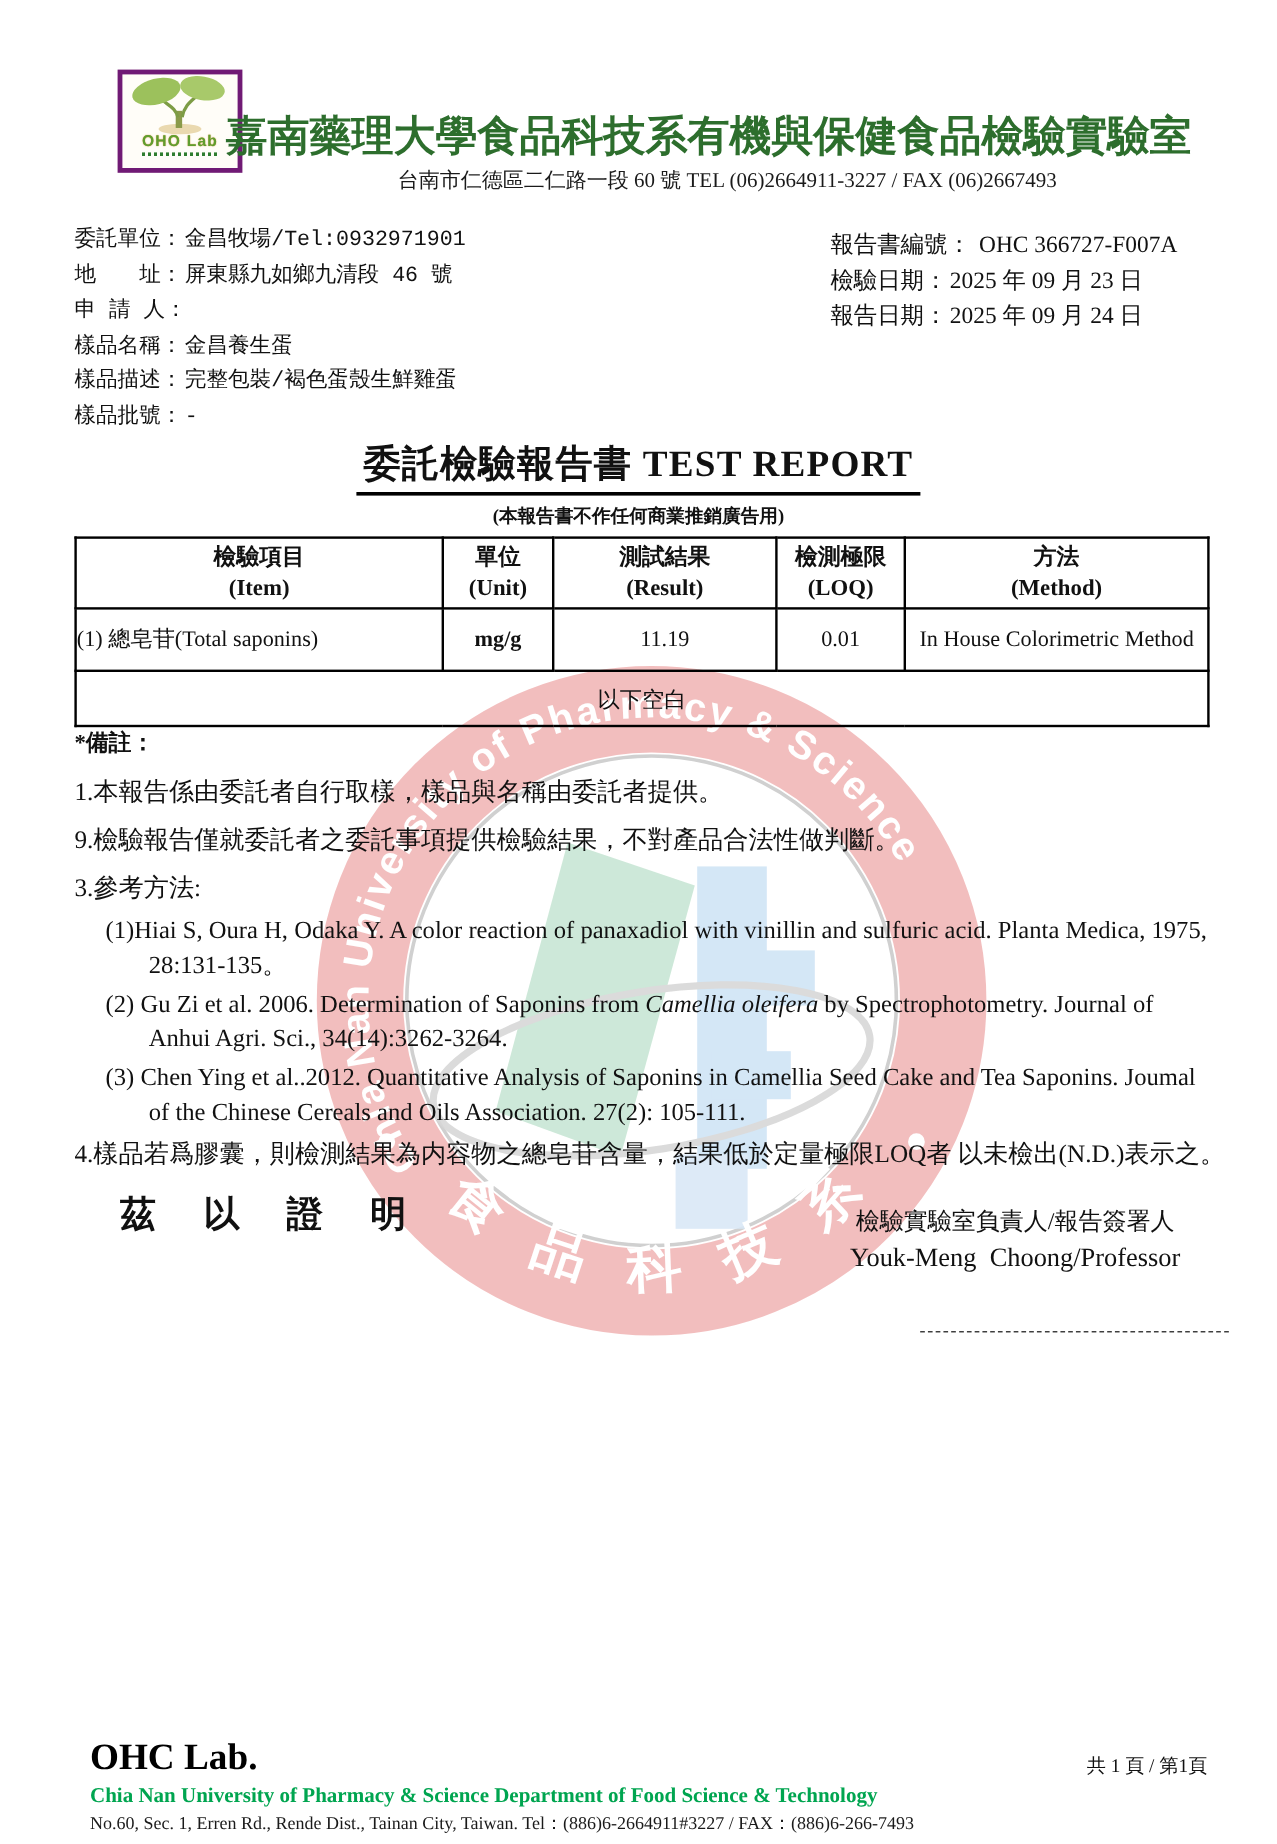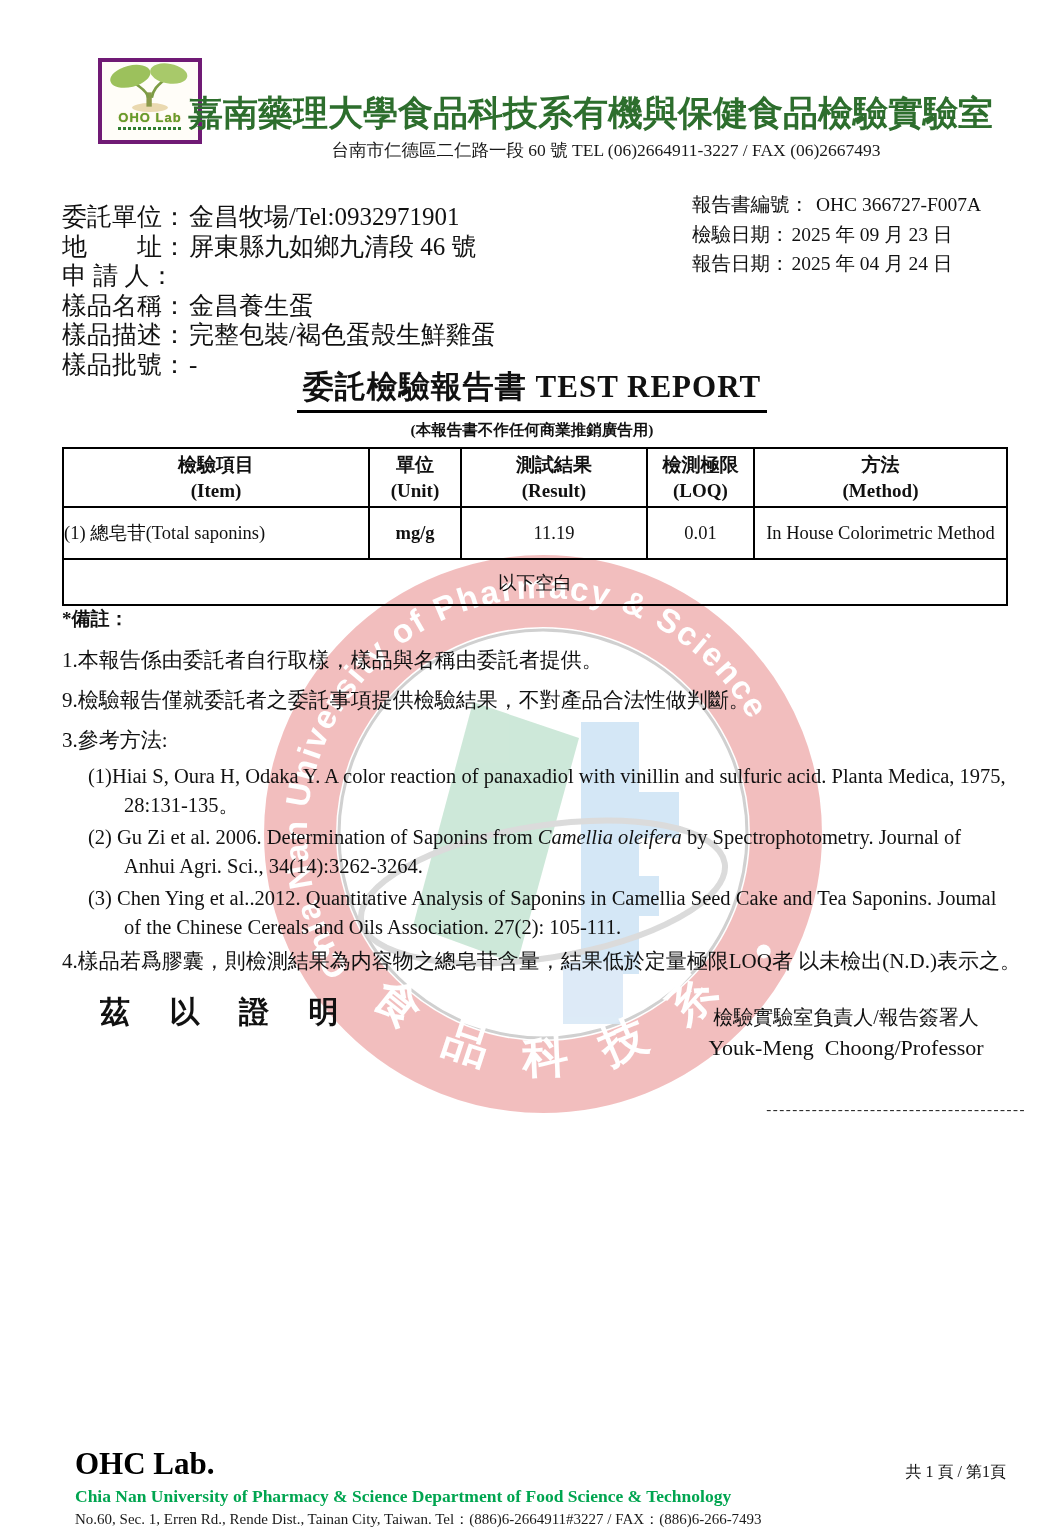--- a/index.html
+++ b/index.html
@@ -14,21 +14,21 @@
              color:#5f9e2f;letter-spacing:1px;text-shadow:0 0 1px #c98a2b;margin-top:-2px;}
   .logo-subtext{height:3px;width:64px;margin-top:2px;
       background:repeating-linear-gradient(90deg,#2f7d2f 0 3px,transparent 3px 5px);}
 
   
   .org-title{left:188px;top:90px;width:836px;font-size:35px;font-weight:bold;color:#2d6e2d;
              letter-spacing:0px;white-space:nowrap;}
   .org-address{left:188px;top:138px;width:836px;text-align:center;font-size:17.5px;color:#1a1a1a;}
 
   
-  .info-left{left:62px;top:202px;font-size:25px;line-height:29.5px;}
+  .info-left{left:62px;top:186px;font-size:18px;line-height:29.5px;font-family:Liberation Mono, monospace;}
   .info-right{left:692px;top:190px;font-size:19.5px;line-height:29.5px;}
   .info-row{white-space:nowrap;}
   .info-gap{margin-top:28px;}
   .info-val{margin-left:2px;}
 
   
   .report-title-wrap{left:0;top:366px;width:1064px;text-align:center;}
   .report-title{display:inline-block;font-size:31px;font-weight:bold;
                 border-bottom:3px solid #000;padding:0 6px 2px 6px;letter-spacing:1px;}
   .report-subtitle{left:0;top:420px;width:1064px;text-align:center;font-size:15.5px;font-weight:bold;}
@@ -120,21 +120,21 @@
     <div class="info-row"><span>地　　址：</span><span class="info-val">屏東縣九如鄉九清段 46 號</span></div>
     <div class="info-row"><span>申 請 人：</span><span class="info-val"></span></div>
     <div class="info-row"><span>樣品名稱：</span><span class="info-val">金昌養生蛋</span></div>
     <div class="info-row"><span>樣品描述：</span><span class="info-val">完整包裝/褐色蛋殼生鮮雞蛋</span></div>
     <div class="info-row"><span>樣品批號：</span><span class="info-val">-</span></div>
   </div>
 
   <div class="layer info-right">
     <div class="info-row"><span>報告書編號：</span><span class="info-val"> OHC 366727-F007A</span></div>
     <div class="info-row"><span>檢驗日期：</span><span class="info-val">2025 年 09 月 23 日</span></div>
-    <div class="info-row"><span>報告日期：</span><span class="info-val">2025 年 04 月 24 日</span></div>
+    <div class="info-row"><span>報告日期：</span><span class="info-val">2025 年 09 月 24 日</span></div>
   </div>
 
   <div class="layer report-title-wrap">
     <span class="report-title">委託檢驗報告書 TEST REPORT</span>
   </div>
   <div class="layer report-subtitle">(本報告書不作任何商業推銷廣告用)</div>
 
   <table class="results">
     <colgroup>
         <col style="width:306px">

